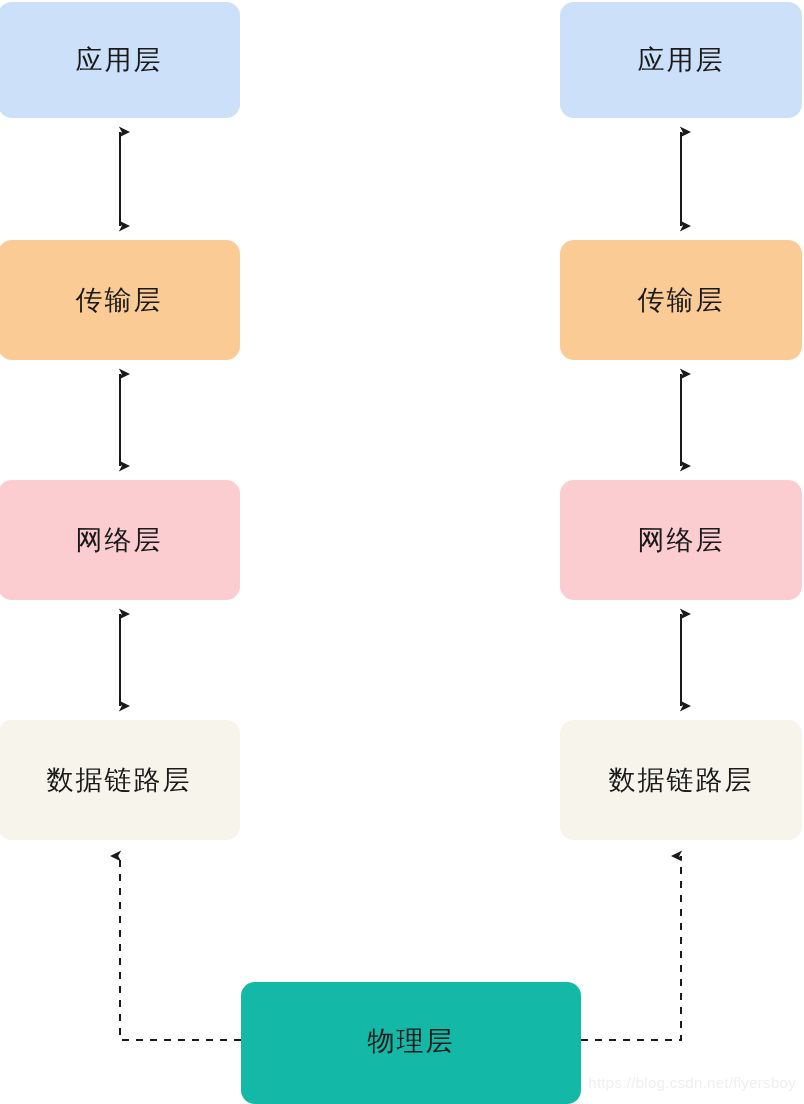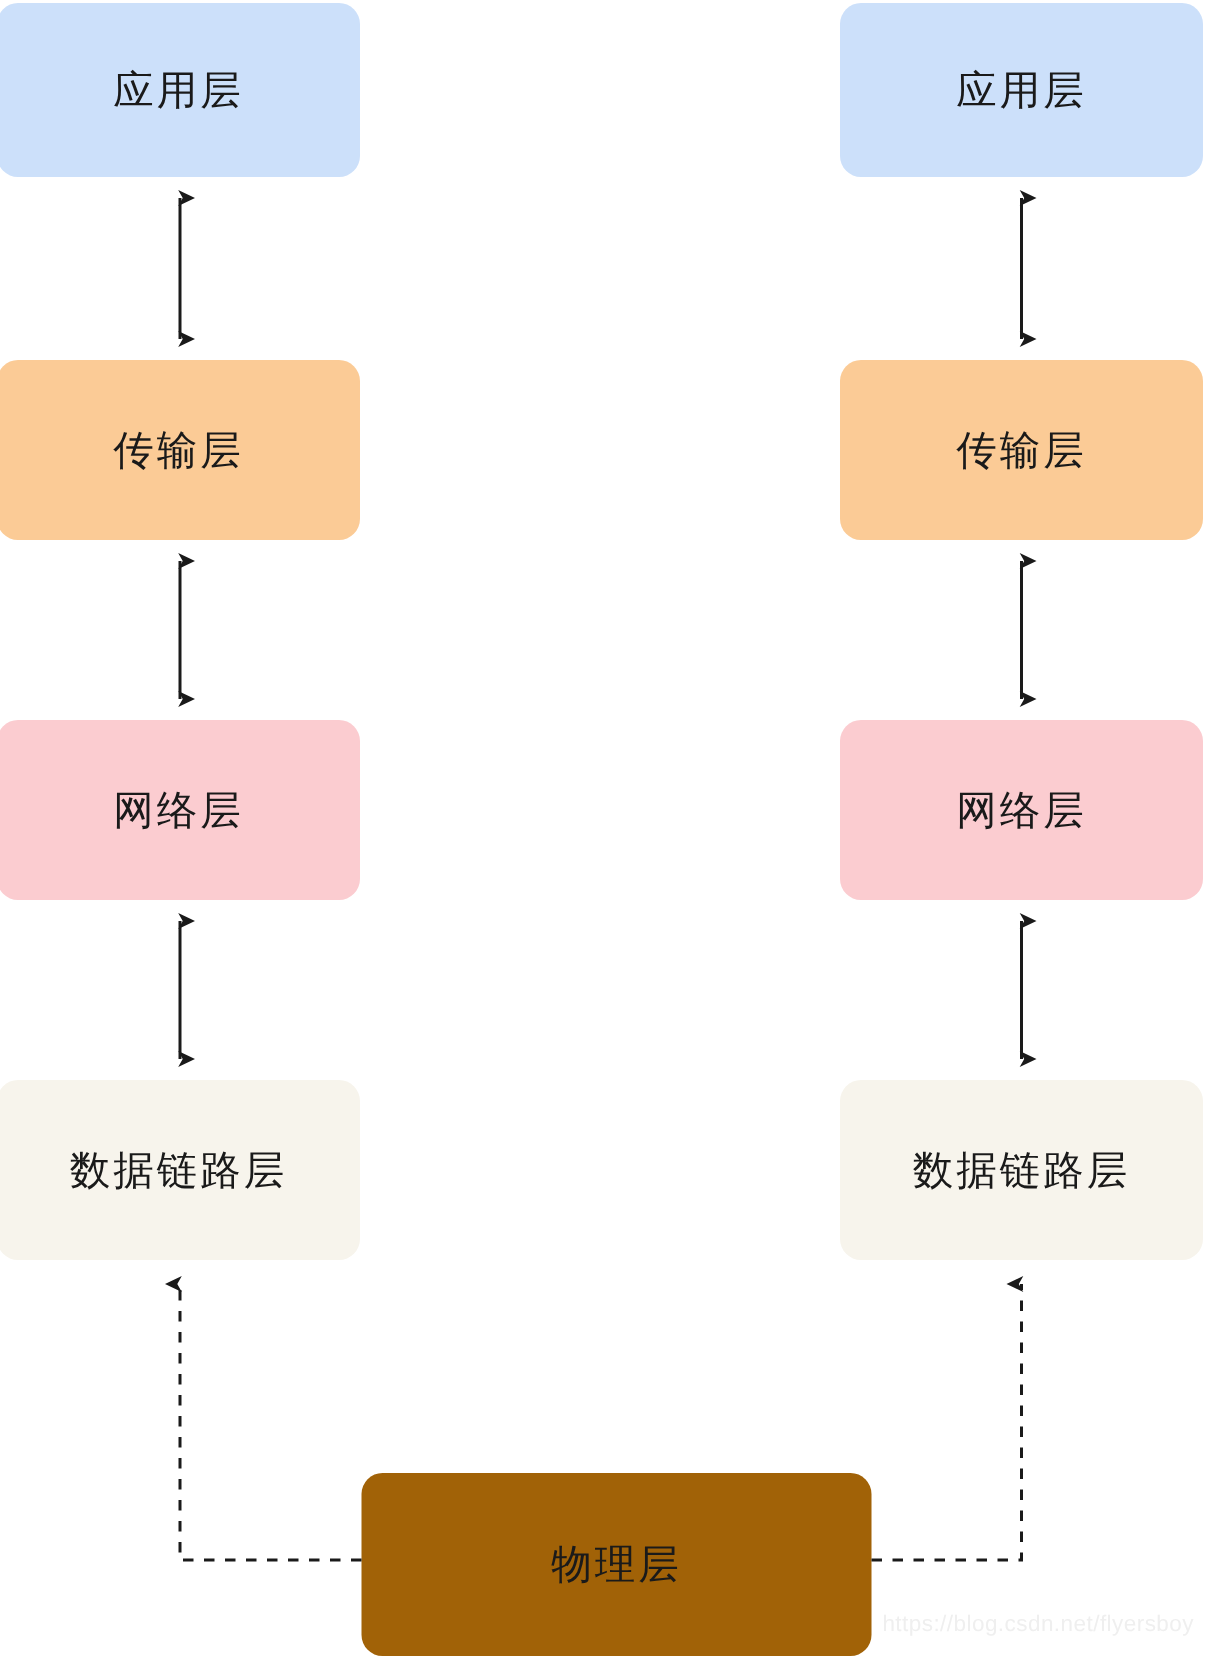--- a/index.html
+++ b/index.html
@@ -40,21 +40,21 @@
 
   .row-app  { top: 2px;   height: 116px; }
   .row-tran { top: 240px; height: 120px; }
   .row-net  { top: 480px; height: 120px; }
   .row-dll  { top: 720px; height: 120px; }
 
   .c-app  { background: #cce0fa; }
   .c-tran { background: #fbcb96; }
   .c-net  { background: #fbccd0; }
   .c-dll  { background: #f7f4ec; }
-  .c-phy  { background: #a16207; }
+  .c-phy  { background: #14b8a6; font-family: Liberation Mono, monospace; }
 
   .phy-box {
     left: 241px;
     top: 982px;
     width: 340px;
     height: 122px;
     border-radius: 14px;
   }
 
   svg.wires {

